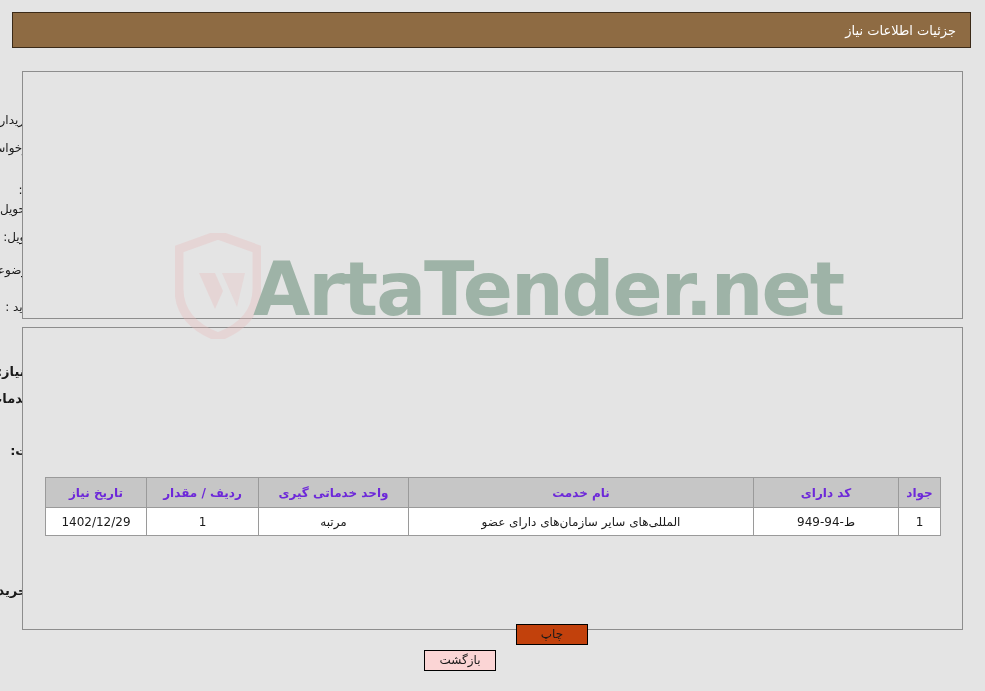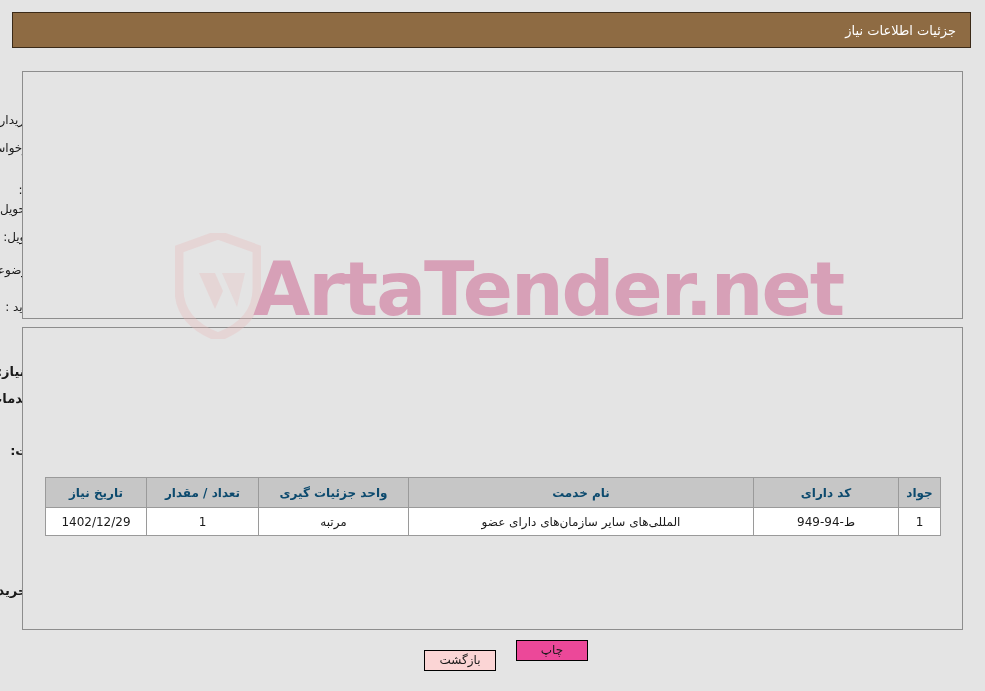--- a/index.html
+++ b/index.html
@@ -29,21 +29,21 @@
     z-index: 5;
     opacity: 0.33;
   }
   #watermark .wm-text {
     position: absolute;
     left: 78px;
     top: 18px;
     font-family: "DejaVu Sans", "Liberation Sans", sans-serif;
     font-size: 74px;
     font-weight: bold;
-    color: #be185d;
+    color: #14532d;
     letter-spacing: -2px;
     direction: ltr;
     white-space: nowrap;
   }
   #watermark .wm-shield {
     position: absolute;
     left: 0px;
     top: 5px;
     width: 86px;
     height: 106px;
@@ -190,21 +190,21 @@
     top: 477px;
     width: 895px;
     border-collapse: collapse;
     font-size: 12px;
     z-index: 4;
     table-layout: fixed;
   }
   #svc-table th {
     background: #c6c6c6;
     border: 1px solid #9a9a9a;
-    color: #0c4a6e;
+    color: #6d28d9;
     font-weight: bold;
     height: 27px;
     text-align: center;
     font-size: 12px;
   }
   #svc-table td {
     background: #ffffff;
     border: 1px solid #9a9a9a;
     height: 25px;
     text-align: center;
@@ -218,21 +218,21 @@
     box-sizing: border-box;
     font-size: 12px;
     color: #1a1a1a;
     text-align: center;
     line-height: 19px;
     height: 21px;
     cursor: pointer;
     z-index: 4;
   }
   #btn-back  { left: 424px; top: 650px; width: 72px; background: #fbd5d5; }
-  #btn-print { left: 516px; top: 640px; width: 72px; background: #ec4899; }
+  #btn-print { left: 516px; top: 624px; width: 72px; background: #c2410c; }
 </style>
 </head>
 <body>
 
 <div class="page-header">
   <span>جزئیات اطلاعات نیاز</span>
 </div>
 
 <div id="watermark">
   <svg class="wm-shield" viewBox="0 0 86 106">
@@ -309,22 +309,22 @@
     <col style="width:345px">
     <col style="width:150px">
     <col style="width:112px">
     <col style="width:101px">
   </colgroup>
   <thead>
     <tr>
       <th>جواد</th>
       <th>کد دارای</th>
       <th>نام خدمت</th>
-      <th>واحد جزئیات گیری</th>
-      <th>تعداد / مقدار</th>
+      <th>واحد خدماتی گیری</th>
+      <th>ردیف / مقدار</th>
       <th>تاریخ نیاز</th>
     </tr>
   </thead>
   <tbody>
     <tr>
       <td>1</td>
       <td>ط-94-949</td>
       <td>المللی‌های سایر سازمان‌های دارای عضو</td>
       <td>مرتبه</td>
       <td>1</td>

